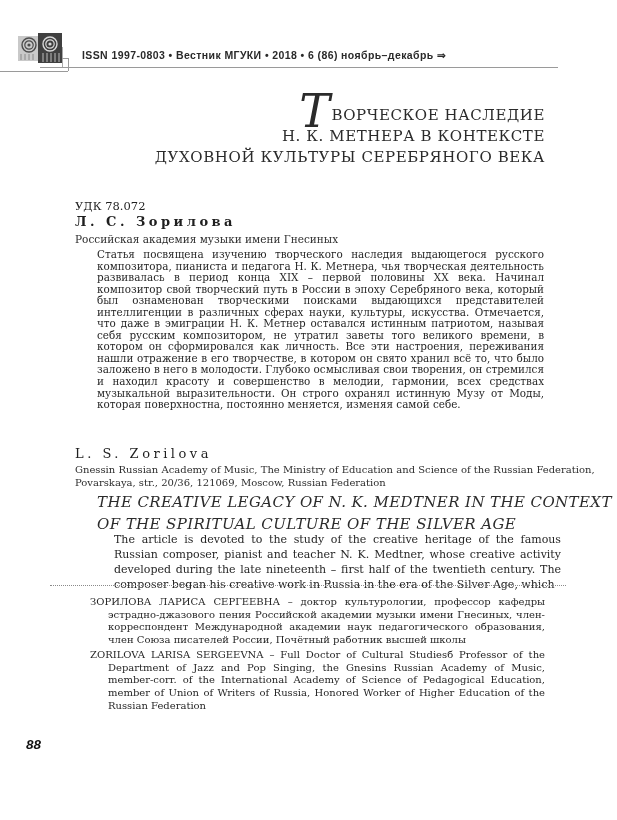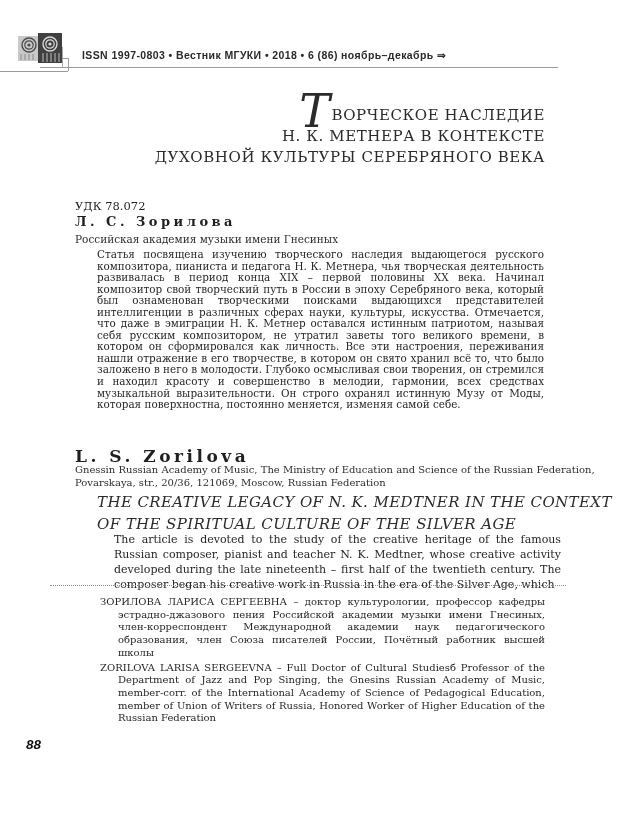--- a/index.html
+++ b/index.html
@@ -52,21 +52,21 @@
     position:absolute; top:249px; left:97px; width:447px;
     font-size:10.4px; line-height:11.55px; text-align:justify; color:#262626;
   }
   .keywords {
     position:absolute; top:405px; left:97px; width:447px;
     font-size:10.4px; line-height:12.6px; text-align:justify; color:#262626;
   }
   .keywords .kw-label { font-style:italic; }
   .author-name-en {
     position:absolute; top:446px; left:75px;
-    font-size:17px; font-weight:bold; letter-spacing:3.5px;
+    font-size:13px; font-weight:normal; letter-spacing:3.5px;
   }
   .author-aff-en {
     position:absolute; top:464px; left:75px;
     font-size:10px; line-height:12.5px; color:#2d2d2d;
   }
   .title-en {
     position:absolute; top:492px; left:97px;
     font-style:italic; font-size:15px; line-height:21.5px;
     letter-spacing:0.4px; color:#2b2b2b;
   }
@@ -76,21 +76,21 @@
   }
   
   .dotted-rule {
     position:absolute; top:585px; left:50px; width:516px;
     border-top:1px dotted #8a8a8a;
   }
   .footnotes {
     position:absolute; top:596px; left:82px; width:463px;
     font-size:10px; line-height:12.7px; text-align:justify; color:#262626;
   }
-  .footnotes p { margin:0 0 2px 18px; padding-left:18px; text-indent:-18px; }
+  .footnotes p { margin:0 0 2px 8px; padding-left:18px; text-indent:-18px; }
   .contact {
     position:absolute; top:703px; left:97px; width:447px;
     text-align:right; font-size:10px; line-height:13px; color:#262626;
   }
   .page-number {
     position:absolute; top:737px; left:26px;
     font-family:"Liberation Sans", sans-serif;
     font-weight:bold; font-style:italic; font-size:13.5px; color:#111;
   }
 </style>

